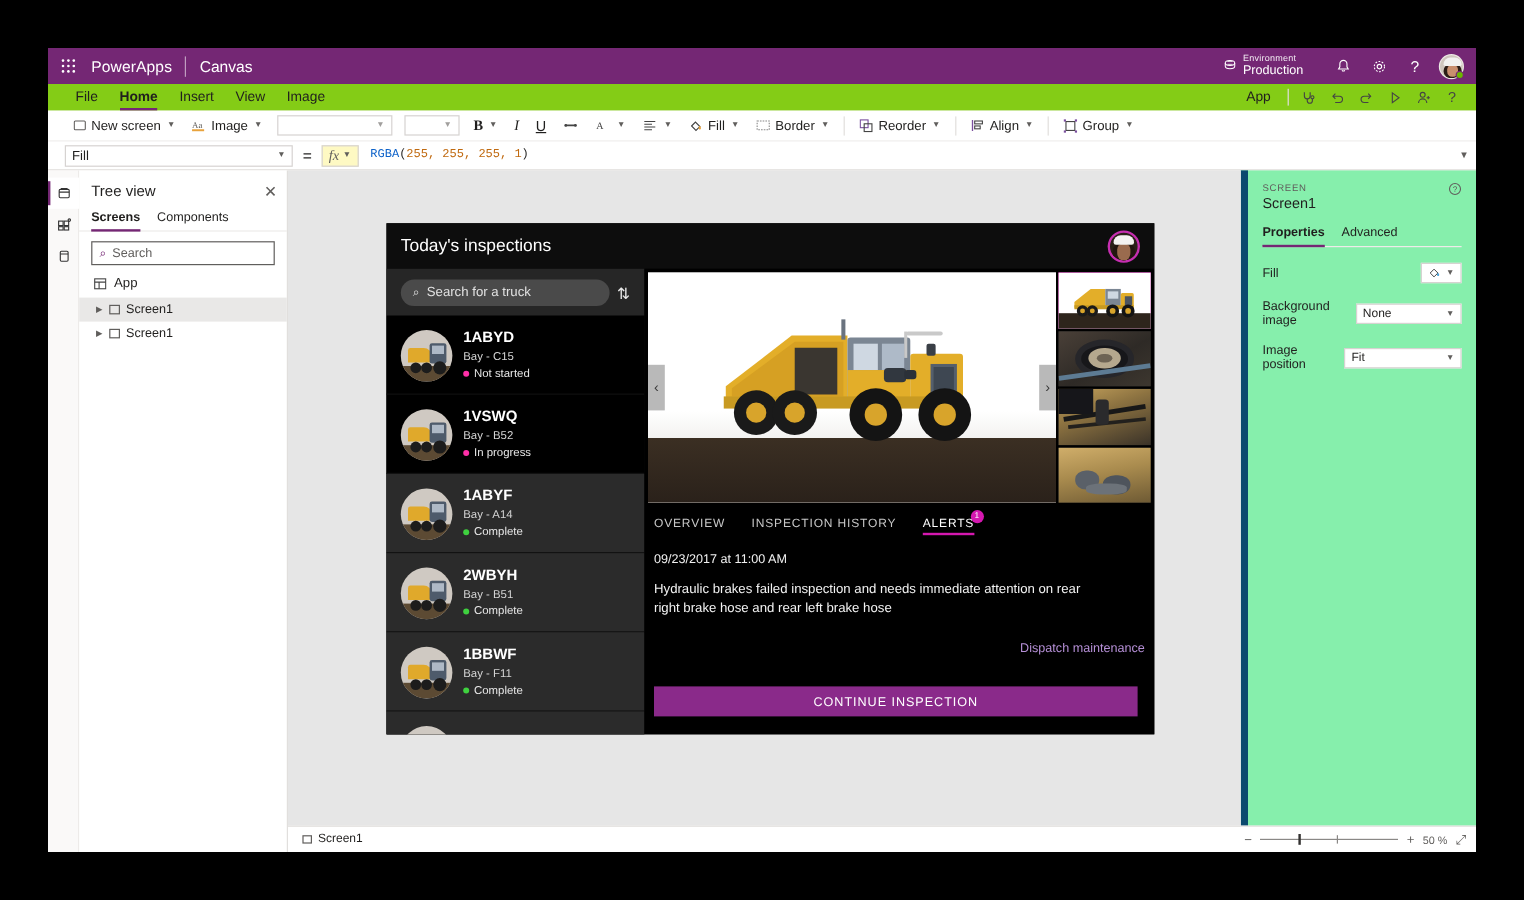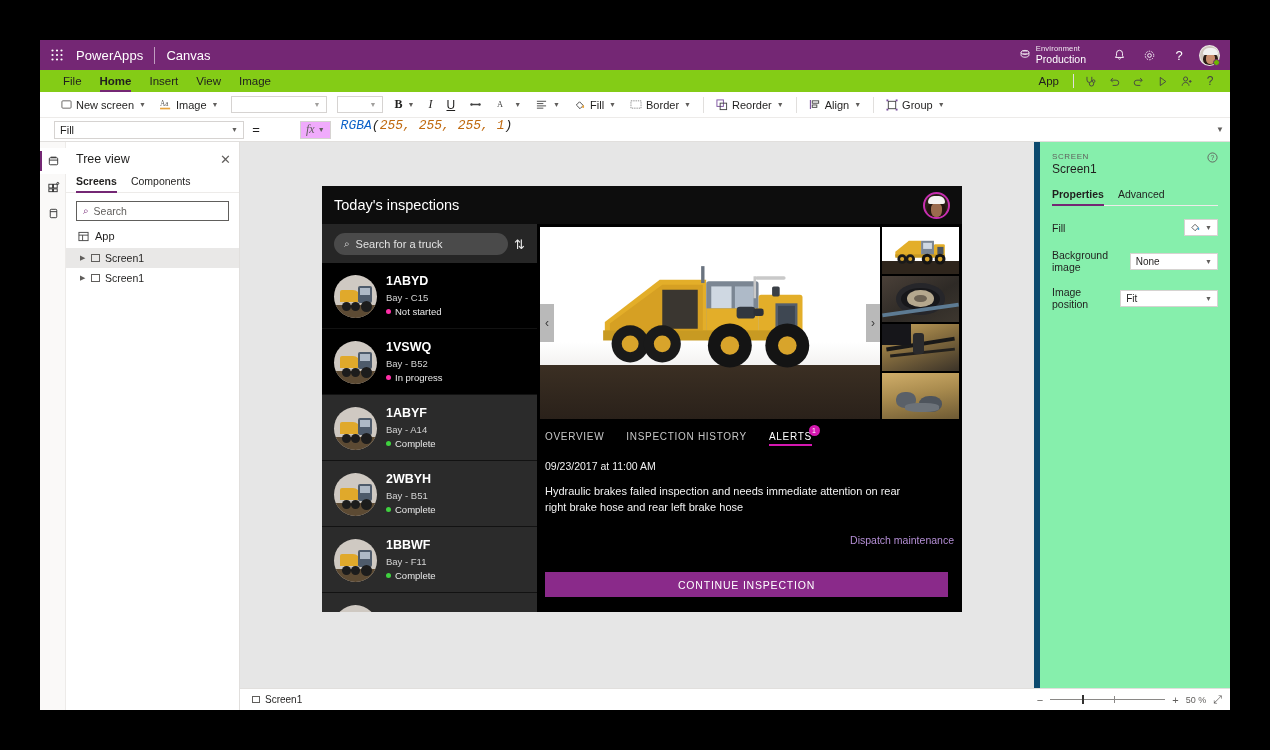--- a/index.html
+++ b/index.html
@@ -91,28 +91,28 @@
     height: 24px; background: #fff; border-bottom: 1px solid #e1dfdd;
     display: flex; align-items: center; padding-left: 14px;
   }
   .prop-select {
     width: 190px; height: 18px; border: 1px solid #d6d3d1; background: #fff;
     display: flex; align-items: center; padding: 0 5px; font-size: 11px; color: #201f1e; cursor: pointer;
   }
   .prop-select .chev { margin-left: auto; font-size: 7px; color: #605e5c; }
   .eq { width: 24px; text-align: center; font-size: 13px; color: #201f1e; }
   .fx-box {
-    height: 18px; border: 1px solid #d6d3d1; background: #f0abfc; display: flex; align-items: center;
-    padding: 0 5px; gap: 3px; cursor: pointer; margin-left: 32px;
+    height: 18px; border: 1px solid #d6d3d1; background: #fef9c3; display: flex; align-items: center;
+    padding: 0 5px; gap: 3px; cursor: pointer;
   }
   .fx-box .fx { font-style: italic; font-family: "Liberation Serif", serif; font-size: 12px; color: #605e5c; }
   .fx-box .chev { font-size: 7px; color: #605e5c; }
   .formula-input {
-    flex: 1; height: 100%; display: flex; padding-left: 10px;
-    font-family: "Liberation Mono", monospace; font-size: 13px; font-style: italic;
+    flex: 1; height: 100%; display: flex; align-items: center; padding-left: 10px;
+    font-family: "Liberation Mono", monospace; font-size: 10px;
   }
   .fml-fn { color: #0d62c9; }
   .fml-num { color: #c06a10; }
   .fml-p { color: #201f1e; }
   .formula-expand { width: 20px; text-align: center; font-size: 8px; color: #605e5c; cursor: pointer; }
 
   
   .body { display: flex; height: 574px; }
 
   

